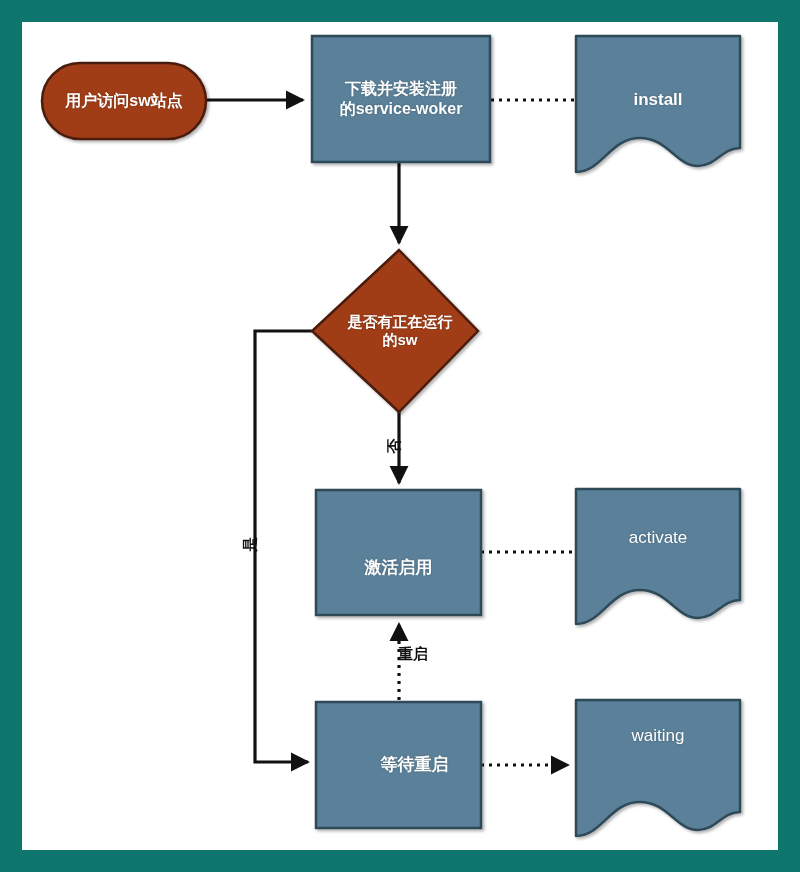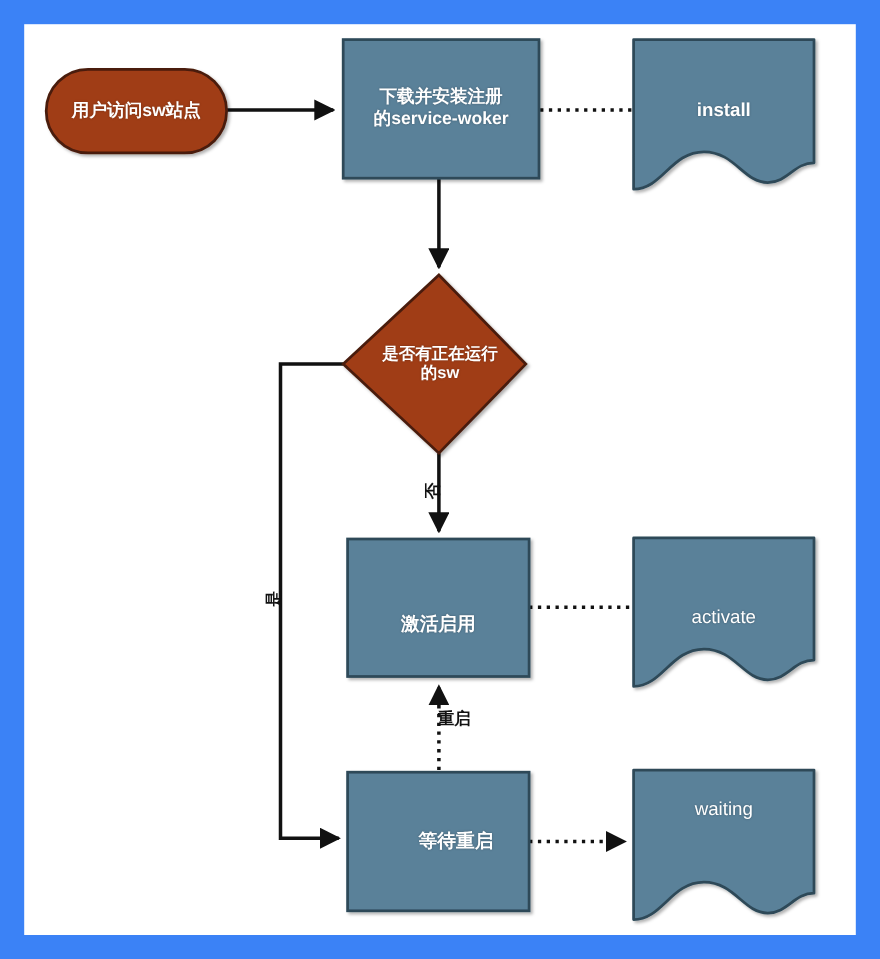--- a/index.html
+++ b/index.html
@@ -8,21 +8,21 @@
     padding: 0;
     background: #ffffff;
   }
   body {
     font-family: "Liberation Sans", "DejaVu Sans", sans-serif;
   }
   #stage {
     position: relative;
     width: 800px;
     height: 872px;
-    background: #3b82f6;
+    background: #0f766e;
     box-sizing: border-box;
     overflow: hidden;
   }
   #canvas {
     position: absolute;
     left: 22px;
     top: 22px;
     width: 756px;
     height: 828px;
     background: #ffffff;
@@ -165,21 +165,21 @@
   <div class="node-label" style="left:312px; top:36px; width:178px; height:126px; font-size:16px;">下载并安装注册
 的service-woker</div>
 
   <div class="node-label" style="left:576px; top:36px; width:164px; height:128px; font-size:17px; font-weight:700;">install</div>
 
   <div class="node-label" style="left:310px; top:290px; width:180px; height:82px; font-size:15px;">是否有正在运行
 的sw</div>
 
   <div class="node-label" style="left:316px; top:490px; width:165px; height:125px; font-size:17px;margin-top:16px;">激活启用</div>
 
-  <div class="node-label" style="left:576px; top:497px; width:164px; height:128px; font-size:17px; font-weight:400;">activate</div>
+  <div class="node-label" style="left:576px; top:474px; width:164px; height:128px; font-size:17px; font-weight:400;">activate</div>
 
   <div class="node-label" style="left:316px; top:702px; width:165px; height:126px; font-size:17px;margin-left:16px;">等待重启</div>
 
   <div class="node-label" style="left:576px; top:672px; width:164px; height:128px; font-size:17px; font-weight:400;">waiting</div>
 
   <div class="edge-label rot-label" style="left:384px; top:438px; width:20px; text-align:center;">否</div>
 
   <div class="edge-label rot-label" style="left:240px; top:536px; width:20px; text-align:center;">是</div>
 
   <div class="edge-label" style="left:372px; top:646px; width:56px; text-align:right;">重启</div>

